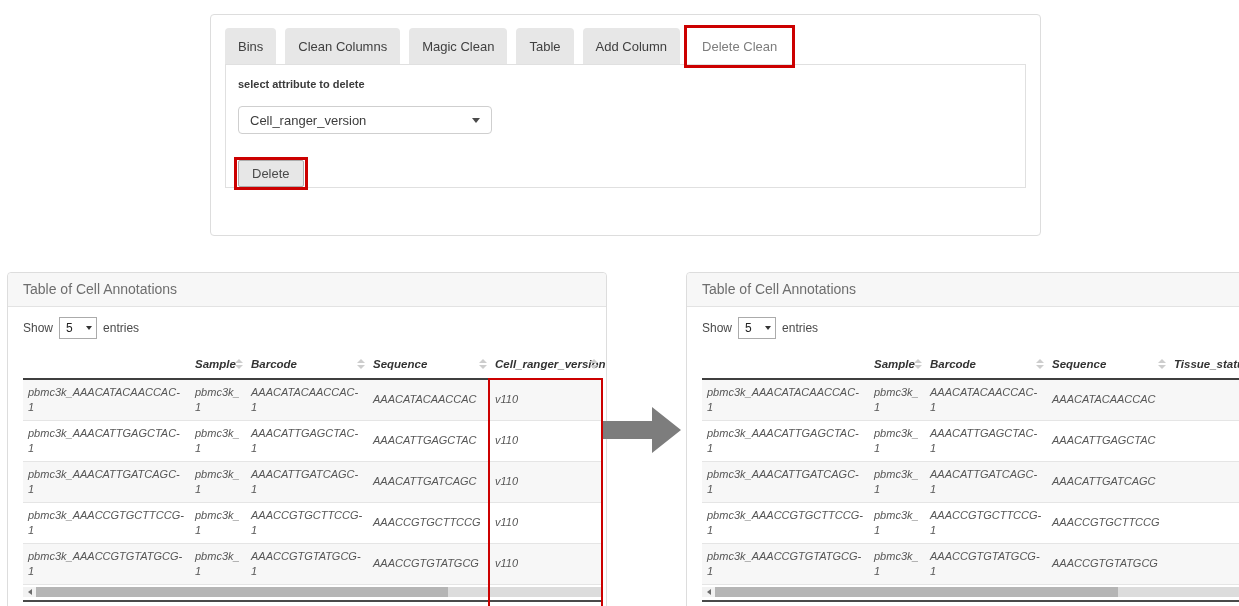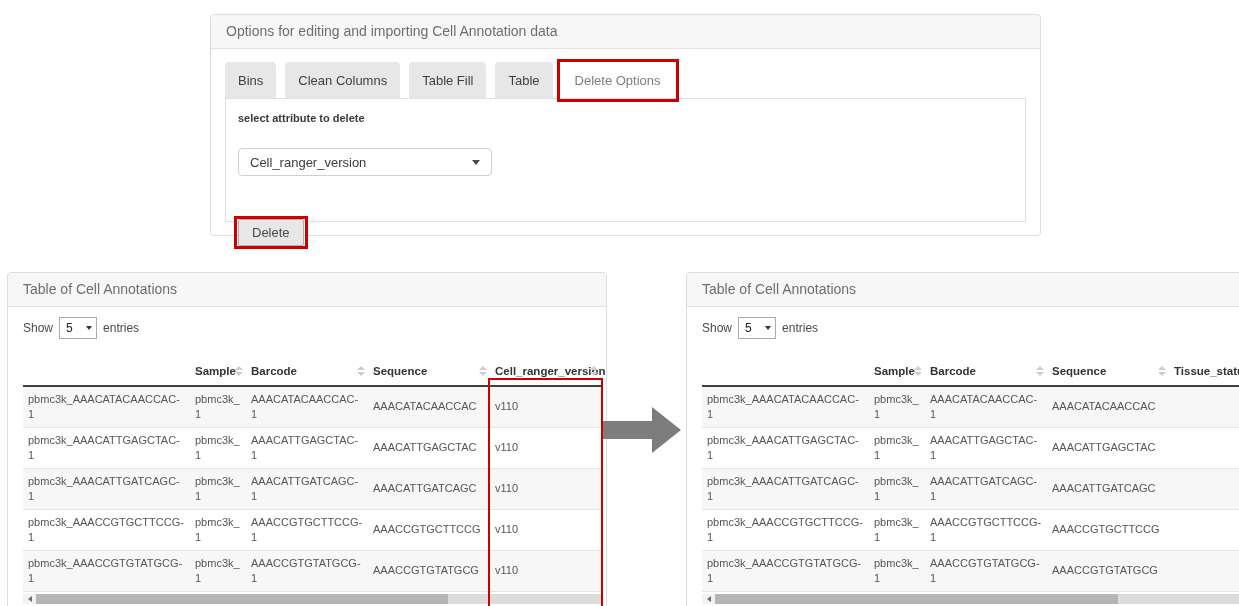--- a/index.html
+++ b/index.html
@@ -60,21 +60,21 @@
   .tab-content {
     border: 1px solid #e0e0e0;
     height: 124px;
     padding: 13px 12px;
     background: #fff;
   }
   .control-label {
     font-size: 11px;
     font-weight: 700;
     color: #3a3a3a;
-    margin-bottom: 24px;
+    margin-bottom: 16px;
   }
   .selectize {
     width: 254px;
     height: 28px;
     border: 1px solid #cfcfcf;
     border-radius: 4px;
     background: #fff;
     display: flex;
     align-items: center;
     justify-content: space-between;
@@ -83,21 +83,21 @@
     color: #3c3c3c;
     cursor: pointer;
   }
   .caret-down {
     width: 0; height: 0;
     border-left: 4px solid transparent;
     border-right: 4px solid transparent;
     border-top: 5px solid #4a4a4a;
   }
   .btn-delete {
-    margin-top: 43px;
+    margin-top: 26px;
     display: inline-block;
     background: #e7e7e7;
     border: 1px solid #adadad;
     border-radius: 2px;
     color: #4a4a4a;
     font-size: 13px;
     font-family: "Liberation Sans", sans-serif;
     padding: 5px 13px;
     position: relative;
     cursor: pointer;
@@ -130,21 +130,22 @@
     color: #222;
     cursor: pointer;
   }
   .mini-select .caret-down { border-left-width: 3px; border-right-width: 3px; border-top-width: 4px; border-top-color: #333; }
 
   table.anno-table {
     border-collapse: collapse;
     table-layout: fixed;
     font-size: 11px;
     color: #565656;
-    margin-top: 18px;
+    margin-top: 11px;
+    font-style: italic;
   }
   #left-table-panel table.anno-table  { width: 578px; }
   #right-table-panel table.anno-table { width: 597px; }
   .anno-table th {
     font-size: 11.5px;
     font-weight: 700;
     color: #333;
     text-align: left;
     padding: 8px 5px;
     border-bottom: 2px solid #3f3f3f;
@@ -232,37 +233,39 @@
     z-index: 5;
   }
 
   
   #transform-arrow { position: absolute; left: 600px; top: 404px; }
 </style>
 </head>
 <body>
 
 <div class="panel" id="options-panel">
-  <div class="panel-head">Options for editing and importing Cell Annotation data</div>
   <div class="options-body">
     <div class="tabs">
       <div class="tab">
           <span>Bins</span>
         </div>
       <div class="tab">
           <span>Clean Columns</span>
         </div>
       <div class="tab">
-          <span>Table Fill</span>
+          <span>Magic Clean</span>
         </div>
       <div class="tab">
           <span>Table</span>
         </div>
+      <div class="tab">
+          <span>Add Column</span>
+        </div>
       <div class="tab active">
-        <span>Delete Options</span>
+        <span>Delete Clean</span>
         <span class="anno-ring"></span>
       </div>
     </div>
     <div class="tab-content">
       <div class="control-label">select attribute to delete</div>
       <div class="selectize">
         <span>Cell_ranger_version</span>
         <span class="caret-down"></span>
       </div>
       <button class="btn-delete">

